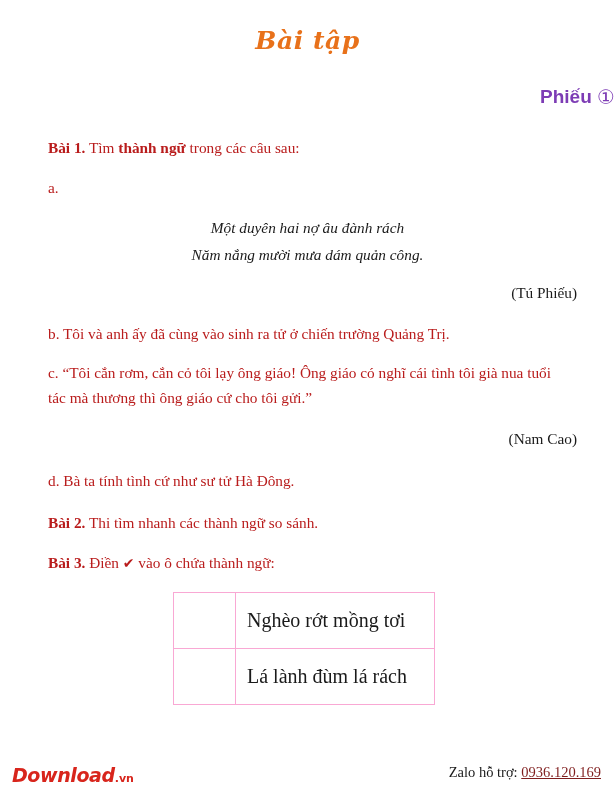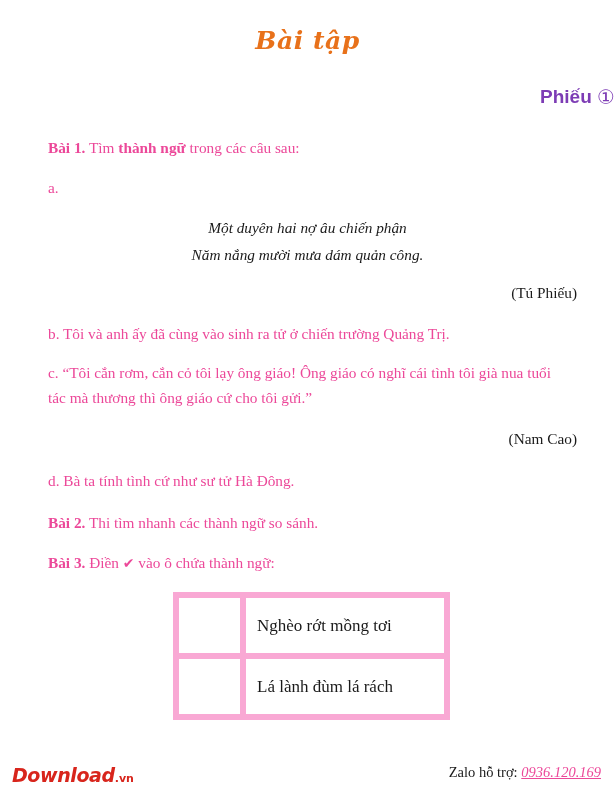--- a/index.html
+++ b/index.html
@@ -55,21 +55,21 @@
     font-weight: 400;
     font-size: 20px;
     vertical-align: -1px;
   }
 
   
   .body-line {
     position: absolute;
     font-size: 15.3px;
     line-height: 24px;
-    color: #ec4899;
+    color: #b91c1c;
   }
   .b {
     font-weight: 700;
   }
 
   .indent-left {
     left: 48px;
   }
 
   .q-wide {
@@ -106,23 +106,23 @@
   
   .idiom-table {
     position: absolute;
     left: 173px;
     top: 592px;
     width: 245px;
     border-collapse: collapse;
     table-layout: fixed;
   }
   .idiom-table td {
-    border: 6px solid #f9a8d4;
+    border: 1px solid #f9a8d4;
     height: 53px;
-    font-size: 17px;
+    font-size: 20px;
     vertical-align: middle;
     color: #1a1a1a;
   }
   .idiom-table td.mark-cell {
     width: 59px;
   }
   .idiom-table td.text-cell {
     width: 186px;
     padding-left: 11px;
   }
@@ -153,44 +153,43 @@
   }
   .zalo {
     position: absolute;
     right: 14px;
     top: 8px;
     font-size: 14.5px;
     color: #1a1a1a;
     white-space: nowrap;
   }
   .zalo .phone {
-    color: #ec4899;
+    color: #7f1d1d;
     text-decoration: underline;
-    font-style: italic;
   }
 </style>
 </head>
 <body>
 
 <div class="page">
 
   <div class="doc-title">Bài tập</div>
 
   <div class="sheet-title">
     <span>Phiếu</span>
     <span class="circled">①</span>
   </div>
 
   <div class="body-line indent-left" style="top:136px;">
     <span class="b">Bài 1.</span><span> Tìm </span><span class="b">thành ngữ</span><span> trong các câu sau:</span>
   </div>
 
   <div class="body-line indent-left" style="top:176px;">a.</div>
 
-  <div class="poem" style="top:215px;">Một duyên hai nợ âu chiến phận</div>
+  <div class="poem" style="top:215px;">Một duyên hai nợ âu đành rách</div>
   <div class="poem" style="top:242px;">Năm nắng mười mưa dám quản công.</div>
 
   <div class="attrib" style="top:284px;">(Tú Phiếu)</div>
 
   <div class="body-line q-wide" style="top:322px;">b. Tôi và anh ấy đã cùng vào sinh ra tử ở chiến trường Quảng Trị.</div>
 
   <div class="body-line q-wide" style="top:386px;">tác mà thương thì ông giáo cứ cho tôi gửi.”</div>
   <div class="body-line q-wide" style="top:361px;">c. “Tôi cắn rơm, cắn cỏ tôi lạy ông giáo! Ông giáo có nghĩ cái tình tôi già nua tuổi</div>
 
   <div class="attrib" style="top:430px;">(Nam Cao)</div>

